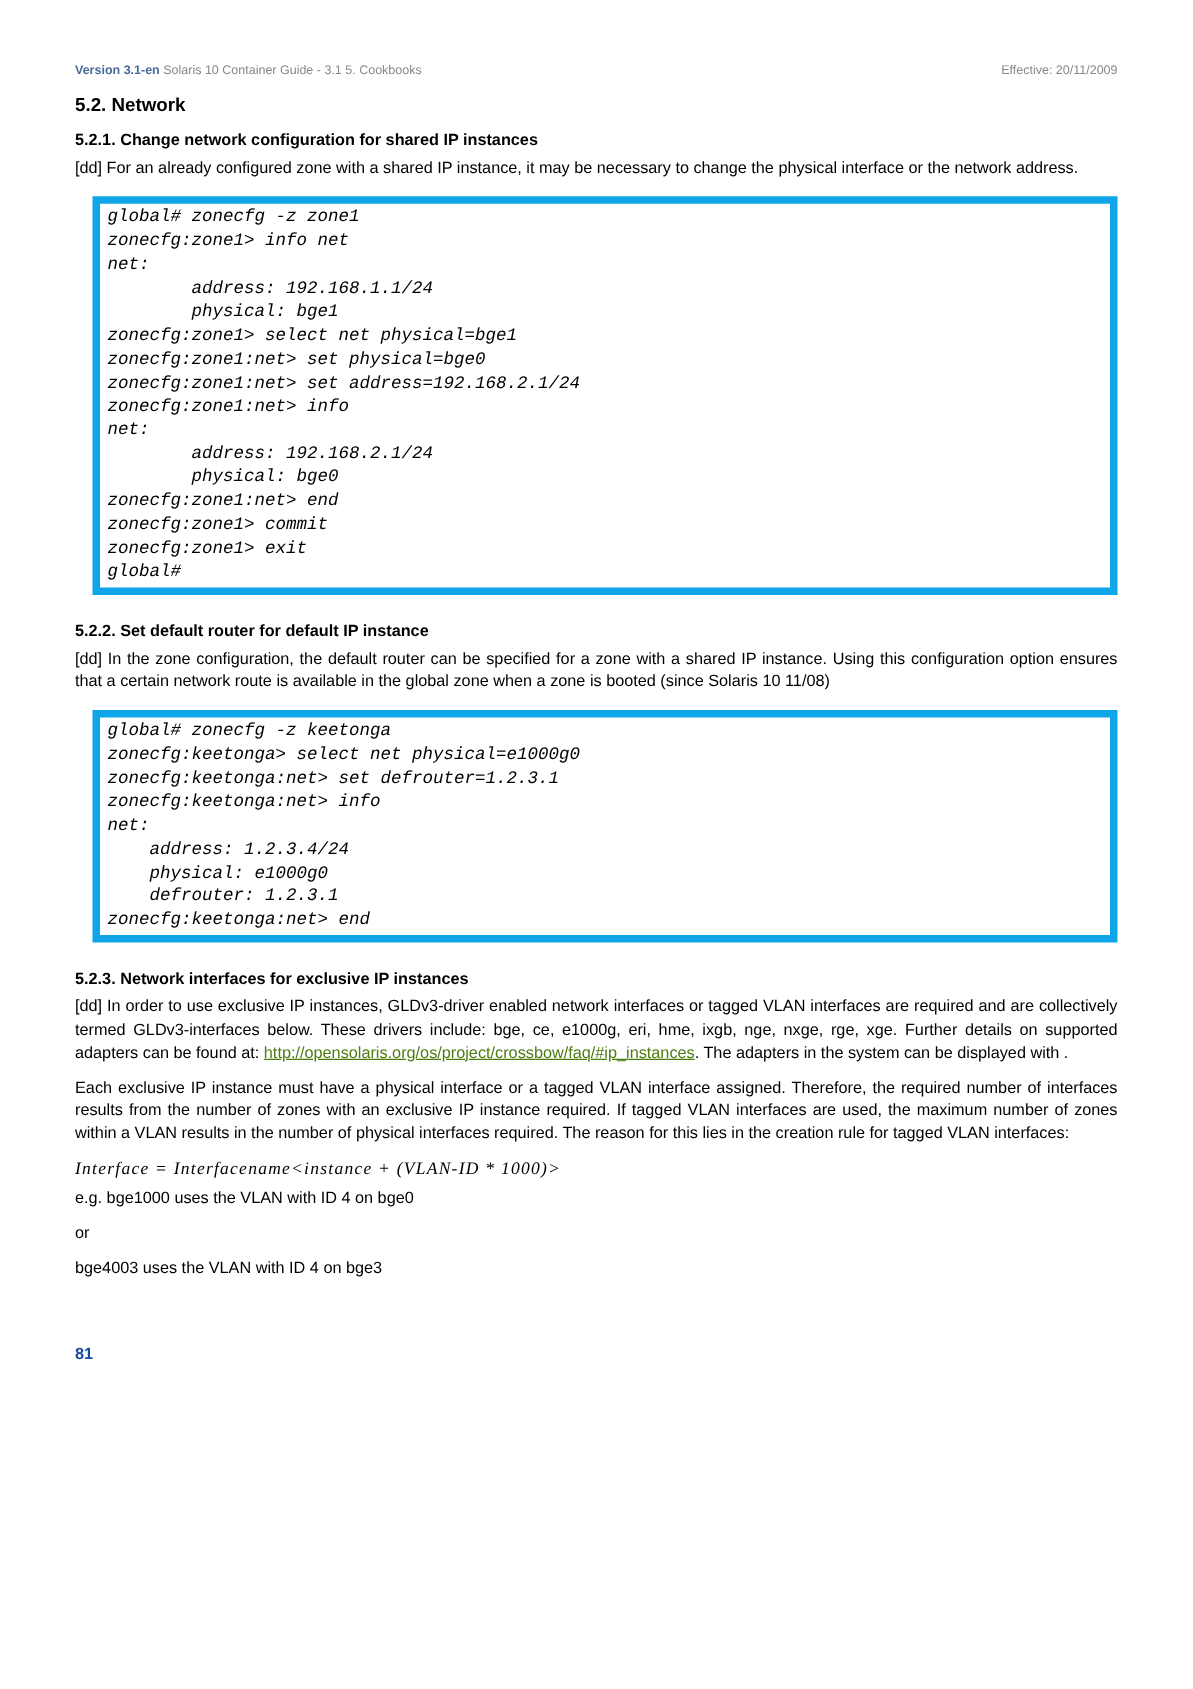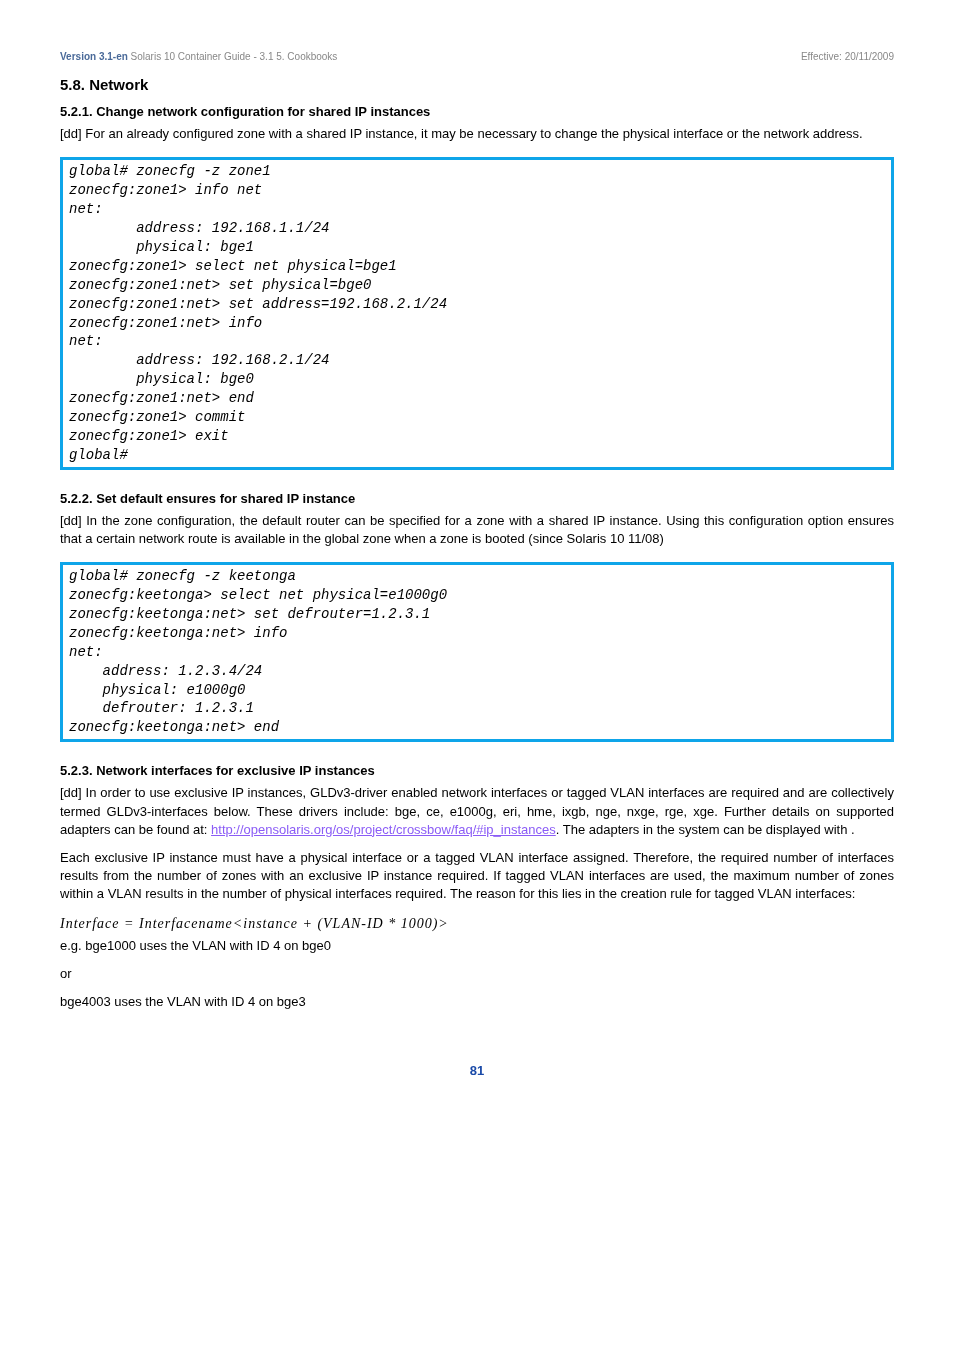--- a/index.html
+++ b/index.html
@@ -37,58 +37,58 @@
   h3 {
     font-size: 13px;
     font-weight: bold;
     margin: 6px 0 4px 0;
   }
   p {
     margin: 4px 0 10px 0;
     text-align: justify;
   }
   .codebox {
-    border: 3px solid #0ea5e9;
+    border: 6px solid #0ea5e9;
     padding: 2px 6px;
     font-family: "Courier New", monospace;
     font-style: italic;
     font-size: 14px;
     line-height: 1.35;
     white-space: pre;
-    margin: 14px 0 20px 0;
+    margin: 14px 0 20px 14px;
   }
   .mono-inline {
     font-family: Liberation Serif, serif;
     font-size: 14px;
     font-style: italic;
     letter-spacing: 1px;
   }
   a.link {
-    color: #8b5cf6;
+    color: #4d7c0f;
     text-decoration: underline;
   }
   .pagenum {
-    text-align: center;
+    text-align: left;
     color: #1a4aa8;
     font-weight: bold;
     font-size: 13px;
     margin-top: 50px;
   }
 </style>
 </head>
 <body>
 
 <div class="header-row">
   <div class="header-left">
     <span class="version">Version 3.1-en</span><span class="title">  Solaris 10 Container Guide - 3.1   5. Cookbooks</span>
   </div>
   <div class="header-right">Effective: 20/11/2009</div>
 </div>
 
-<h2>5.8. Network</h2>
+<h2>5.2. Network</h2>
 
 <h3>5.2.1. Change network configuration for shared IP instances</h3>
 <p>[dd] For an already configured zone with a shared IP instance, it may be necessary to change the physical interface or the network address.</p>
 
 <div class="codebox">global# zonecfg -z zone1
 zonecfg:zone1&gt; info net
 net:
         address: 192.168.1.1/24
         physical: bge1
 zonecfg:zone1&gt; select net physical=bge1
@@ -96,21 +96,21 @@
 zonecfg:zone1:net&gt; set address=192.168.2.1/24
 zonecfg:zone1:net&gt; info
 net:
         address: 192.168.2.1/24
         physical: bge0
 zonecfg:zone1:net&gt; end
 zonecfg:zone1&gt; commit
 zonecfg:zone1&gt; exit
 global#</div>
 
-<h3>5.2.2. Set default ensures for shared IP instance</h3>
+<h3>5.2.2. Set default router for default IP instance</h3>
 <p>[dd] In the zone configuration, the default router can be specified for a zone with a shared IP instance. Using this configuration option ensures that a certain network route is available in the global zone when a zone is booted (since Solaris 10 11/08)</p>
 
 <div class="codebox">global# zonecfg -z keetonga
 zonecfg:keetonga&gt; select net physical=e1000g0
 zonecfg:keetonga:net&gt; set defrouter=1.2.3.1
 zonecfg:keetonga:net&gt; info
 net:
     address: 1.2.3.4/24
     physical: e1000g0
     defrouter: 1.2.3.1

